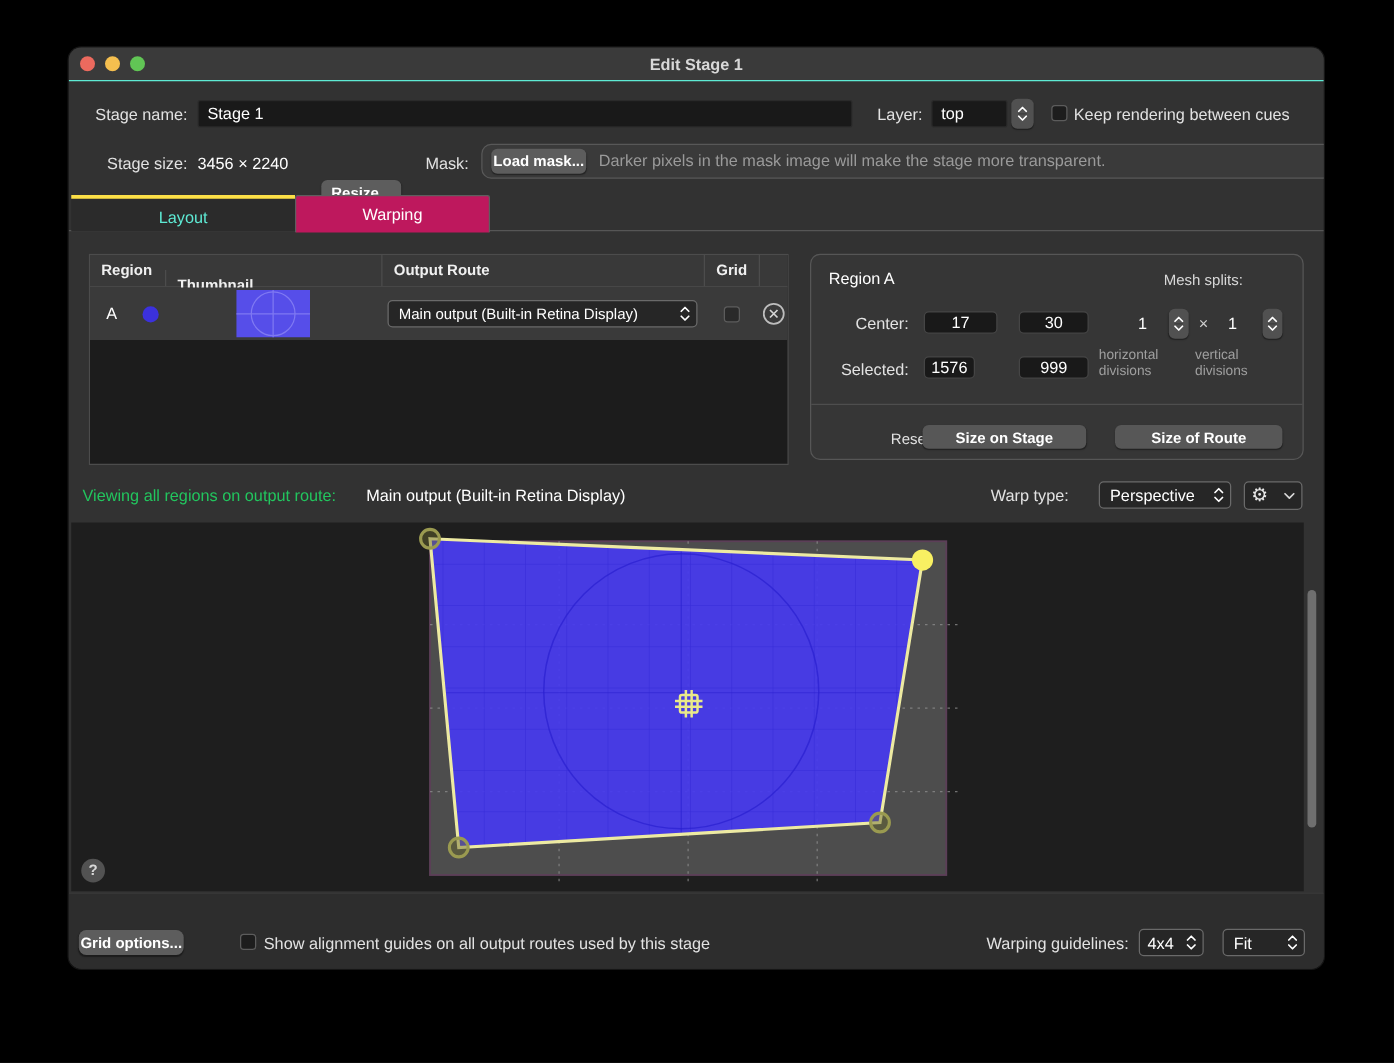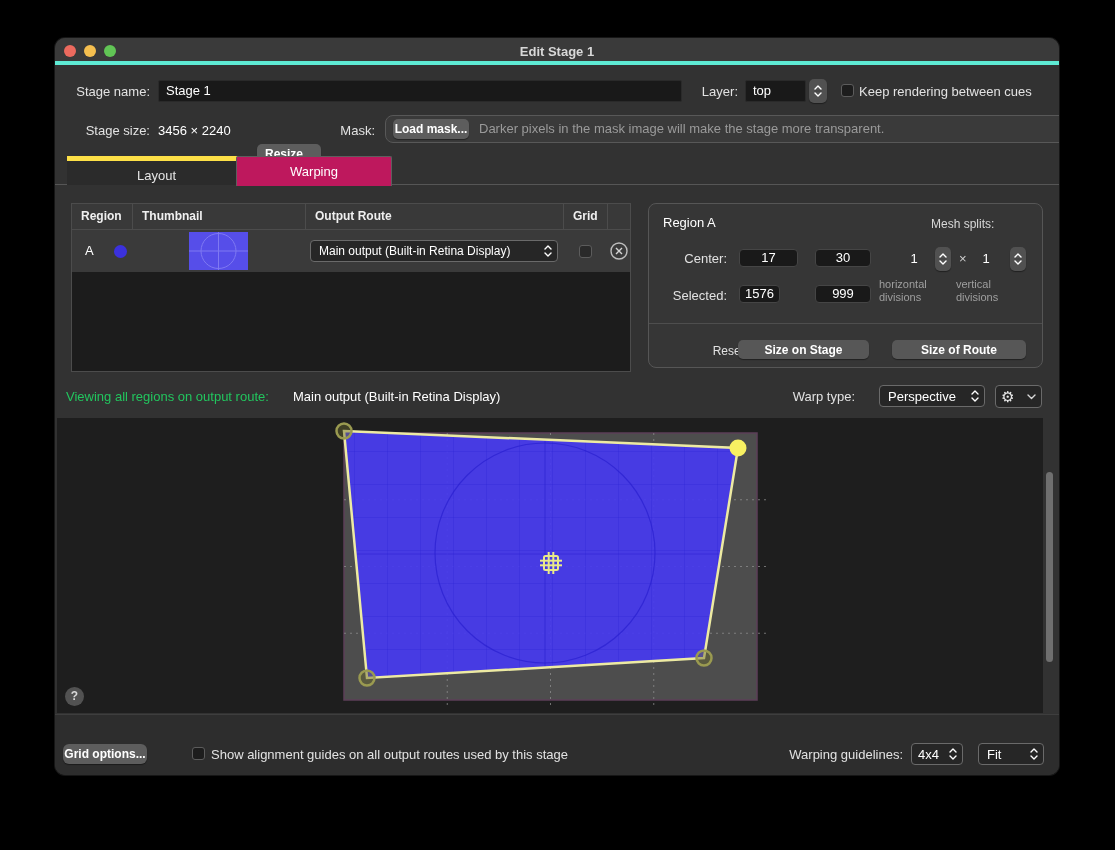--- a/index.html
+++ b/index.html
@@ -3,21 +3,21 @@
 <meta charset="utf-8">
 <style>
   * { margin:0; padding:0; box-sizing:border-box; }
   html,body { width:1115px; height:850px; background:#000; overflow:hidden;
               font-family:"Liberation Sans", sans-serif; }
   .window { position:absolute; left:55px; top:38px; width:1004px; height:737px;
             background:#323232; border-radius:10px; overflow:hidden;
             box-shadow:0 0 0 1px #161616, 0 18px 40px rgba(0,0,0,.7); }
   
   .titlebar { position:absolute; left:0; top:0; right:0; height:27px; background:#3a3a3a;
-              border-bottom:4px solid #5eead4; }
+              border-bottom:1px solid #5eead4; }
   .titlebar .title { width:100%; text-align:center; line-height:27px; font-size:13px;
                      font-weight:bold; color:#d8d8d8; }
   .lights { position:absolute; left:9px; top:7px; display:flex; gap:8px; }
   .light { width:12px; height:12px; border-radius:50%; }
   .light.red{ background:#ec6a5e; } .light.yellow{ background:#f5bf4f; } .light.green{ background:#61c555; }
   
   .lbl { position:absolute; color:#e2e2e2; font-size:13px; }
   .lbl.right { text-align:right; }
   .val { color:#ffffff; }
   .dim { color:#9a9a9a; }
@@ -37,30 +37,30 @@
            color:#fff; font-size:12px; display:flex; align-items:center; }
   .popup .ptext { flex:1; padding-left:8px; white-space:nowrap; overflow:hidden; }
   .popup svg { margin-right:4px; flex:none; }
   .xcircle { position:absolute; }
   
   .mask-wrap { position:absolute; left:330px; top:77px; width:703px; height:28px;
                background:#3a3a3a; border:1px solid #585858; border-radius:8px; }
   
   .tabbar { position:absolute; left:0; top:118px; right:0; height:29px; border-bottom:1px solid #565656; }
   .tab { position:absolute; top:0; height:29px; line-height:29px; text-align:center; font-size:13px; }
-  .tab.unselected { left:12px; width:179px; background:#2b2b2b; color:#e5e5e5; border-top:5px solid #fde047;}
+  .tab.unselected { left:2px; width:179px; background:#2b2b2b; color:#5eead4; border-top:3px solid #fde047;}
   .tab.selected { left:181px; width:156px; height:30px; background:#be185d; color:#fff;
                   border:1px solid #5e5e5e; border-bottom:none; border-radius:2px 2px 0 0; }
   
   .rtable { position:absolute; left:16px; top:165px; width:560px; height:169px;
             background:#1c1c1c; border:1px solid #4c4c4c; }
   .rtable .thead { display:flex; height:26px; background:#393939; border-bottom:1px solid #4c4c4c; }
   .rtable .th { color:#f0f0f0; font-size:12px; font-weight:bold; line-height:25px; padding-left:9px; }
   .rtable .th + .th { border-left:1px solid #4c4c4c; }
-  .th.c-region{ width:60px; } .th.c-thumb{ width:173px; } .th.c-route{ width:258px; }
+  .th.c-region{ width:60px; } .th.c-thumb{ width:173px;margin-top:12px; } .th.c-route{ width:258px; }
   .th.c-grid{ width:44px; } .th.c-x{ flex:1; }
   .rrow { position:relative; height:42px; background:#3a3a3a; }
   .region-letter { position:absolute; left:13px; top:13px; color:#fff; font-size:13px; }
   .region-dot { position:absolute; left:42px; top:15px; width:13px; height:13px; border-radius:50%;
                 background:#3b31dd; }
   .thumb { position:absolute; left:117px; top:2px; }
   
   .rpanel { position:absolute; left:593px; top:165px; width:395px; height:165px;
             background:#363636; border:1px solid #565656; border-radius:8px; }
   .rpanel .divider { position:absolute; left:0; right:0; top:119px; height:1px; background:#4e4e4e; }

